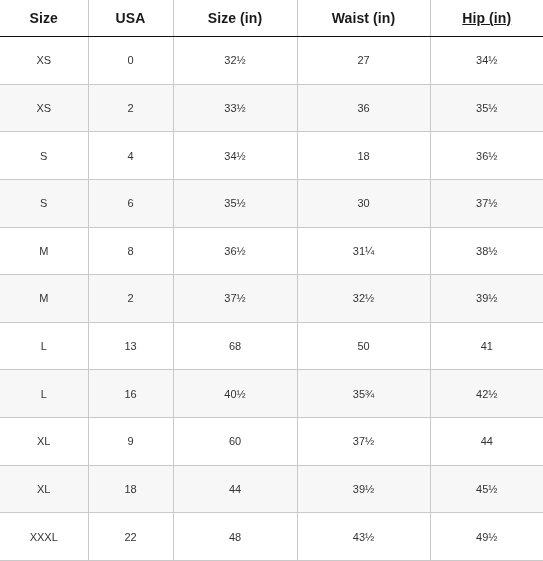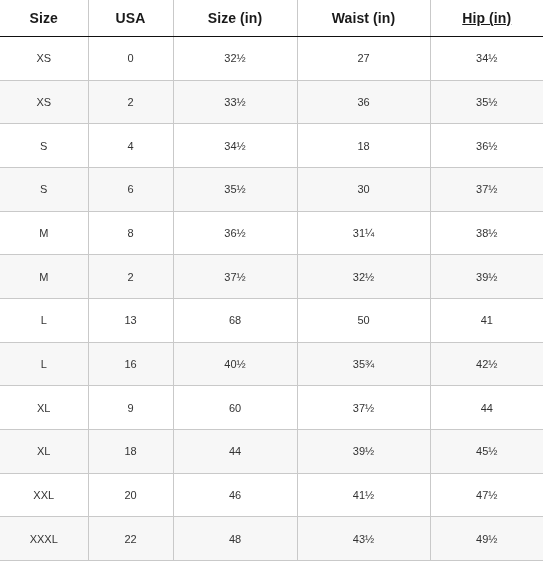--- a/index.html
+++ b/index.html
@@ -149,27 +149,20 @@
         <td>44</td>
       </tr>
       <tr>
         <td>XL</td>
         <td>18</td>
         <td>44</td>
         <td>39½</td>
         <td>45½</td>
       </tr>
       <tr>
-        <td>XXL</td>
-        <td>20</td>
-        <td>46</td>
-        <td>41½</td>
-        <td>47½</td>
-      </tr>
-      <tr>
         <td>XXXL</td>
         <td>22</td>
         <td>48</td>
         <td>43½</td>
         <td>49½</td>
       </tr>
     </tbody>
 </table>
 
 </body></html>

